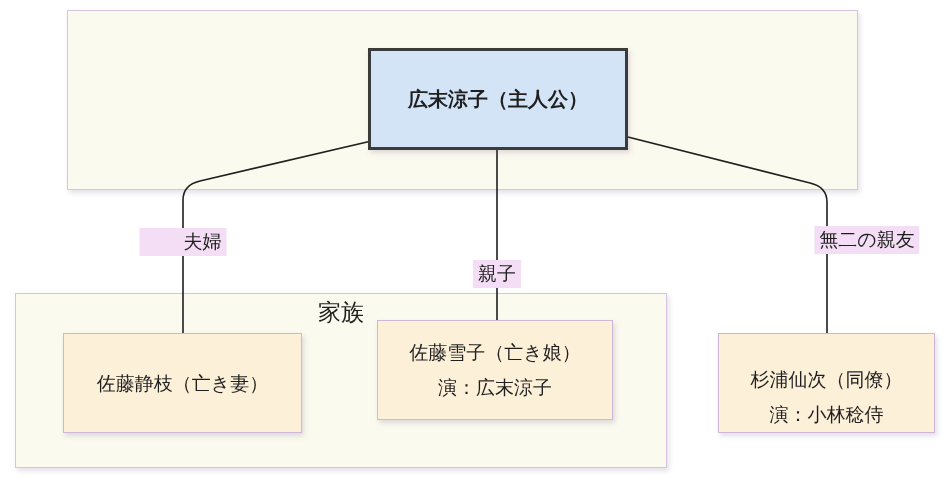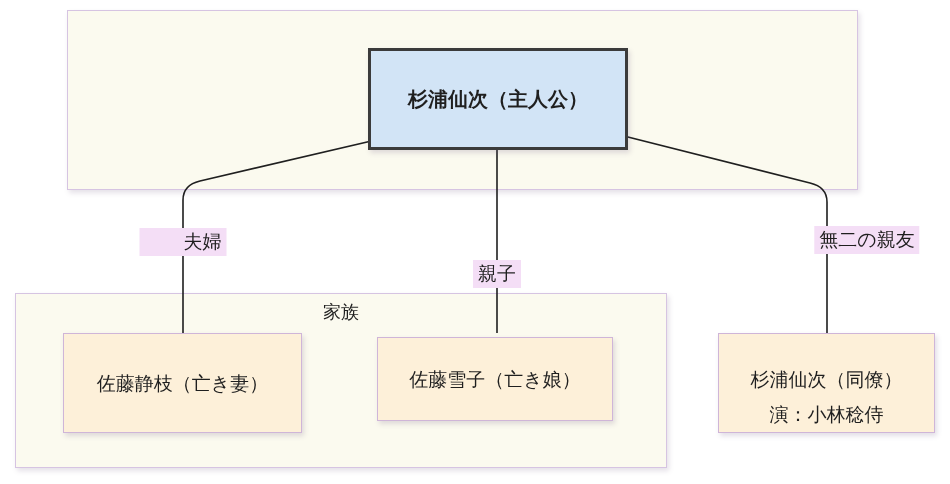--- a/index.html
+++ b/index.html
@@ -25,21 +25,21 @@
     z-index: 1;
   }
   .cluster-top    { left: 67px;  top: 10px;  width: 791px; height: 180px; }
   .cluster-family { left: 15px;  top: 293px; width: 652px; height: 175px; }
   .cluster-label {
     position: absolute;
     top: 7px;
     left: 0;
     right: 0;
     text-align: center;
-    font-size: 18px;
+    font-size: 23px;
     line-height: 22px;
   }
   svg.edges {
     position: absolute;
     left: 0;
     top: 0;
     z-index: 2;
   }
   svg.edges path {
     fill: none;
@@ -66,21 +66,21 @@
     top: 48px;
     width: 260px;
     height: 102px;
     background: #d2e4f6;
     border: 3.5px solid #3b3b3b;
     line-height: 36px;
     z-index: 3;
   }
   .node-main .node-name { font-weight: bold; font-size: 20px; }
   .node-1 { left: 63px;  top: 333px; width: 239px; height: 100px; }
-  .node-2 { left: 377px; top: 337px; width: 236px; height: 84px; }
+  .node-2 { left: 377px; top: 320px; width: 236px; height: 100px; }
   .node-3 { left: 718px; top: 333px; width: 217px; height: 100px; justify-content: flex-end; }
   .edge-label {
     position: absolute;
     transform: translate(-50%, -50%);
     background: #f4def6;
     padding: 2px 5px;
     font-size: 19px;
     line-height: 24px;
     white-space: nowrap;
     z-index: 4;
@@ -100,33 +100,34 @@
     <div class="cluster-label">家族</div>
   </div>
 
   <svg class="edges" width="950" height="484">
     <path d="M 380 139 L 200 181 Q 183 185 183 200 L 183 333"></path>
     <path d="M 497 148 L 497 333"></path>
     <path d="M 616 134 L 810 183 Q 827 187 827 202 L 827 333"></path>
   </svg>
 
   <div class="node node-main">
-    <div class="node-name">杉浦仙次（主人公）</div>
+    <div class="node-name">広末涼子（主人公）</div>
   </div>
 
   <div class="edge-label edge-label-1">夫婦</div>
   <div class="edge-label edge-label-2">親子</div>
   <div class="edge-label edge-label-3">無二の親友</div>
 
   <div class="node node-1">
     <div class="node-name">佐藤静枝（亡き妻）</div>
   </div>
 
   <div class="node node-2">
     <div class="node-name">佐藤雪子（亡き娘）</div>
+    <div class="node-actor">演：広末涼子</div>
   </div>
 
   <div class="node node-3">
     <div class="node-name">杉浦仙次（同僚）</div>
     <div class="node-actor">演：小林稔侍</div>
   </div>
 
 </div>
 
 </body></html>

